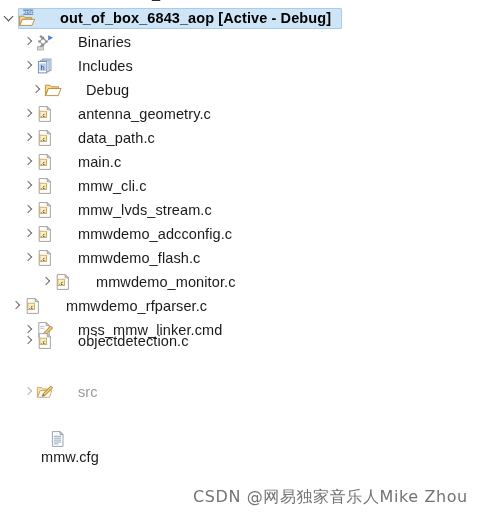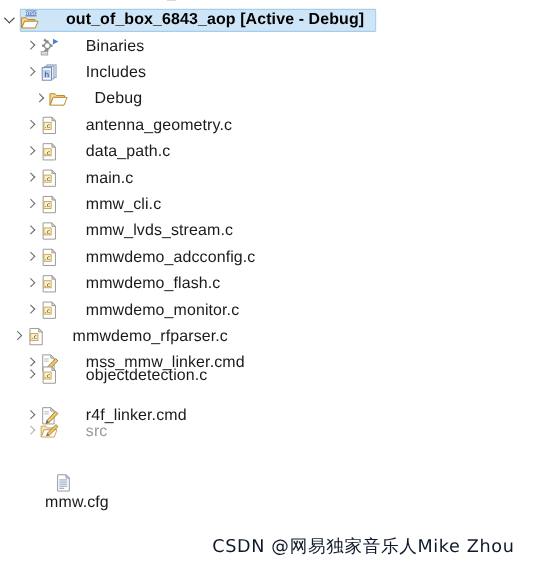--- a/index.html
+++ b/index.html
@@ -123,21 +123,21 @@
     height: 5px;
     overflow: hidden;
   }
 
   
   #watermark {
     position: absolute;
     left: 193px;
     top: 487px;
     font-size: 16px;
-    color: #0f172a;
+    color: #737373;
     letter-spacing: 0.6px;
     font-family: "DejaVu Sans", sans-serif;
     white-space: nowrap;
   }
 </style>
 </head>
 <body>
 
 <div id="tree">
     <div id="clip-top">
@@ -281,21 +281,21 @@
       <span class="icon">
         <svg width="18" height="18" viewBox="0 0 18 18">
           <path d="M3.2 1.6 h8.0 l3.2 3.2 v11.6 h-11.2 Z" fill="#ffffff" stroke="#9a9a9a" stroke-width="0.9"></path>
           <path d="M11.2 1.6 v3.2 h3.2 Z" fill="#e2e2e2" stroke="#9a9a9a" stroke-width="0.9"></path>
           <rect x="3.9" y="6.2" width="6.6" height="6.4" fill="#fdf0c8" stroke="#c8a23c" stroke-width="0.8"></rect>
           <text x="7.2" y="11.6" font-size="5.6" fill="#2d2d2d" text-anchor="middle" font-family="DejaVu Sans, sans-serif">.c</text>
         </svg>
       </span>
       <span class="label">mmwdemo_flash.c</span>
     </div>
-    <div class="row" style="top: 270px; padding-left: 20px; align-items: center;">
+    <div class="row" style="top: 270px; padding-left: 38px; align-items: center;">
       <span class="arrow collapsed"></span>
       <span class="icon">
         <svg width="18" height="18" viewBox="0 0 18 18">
           <path d="M3.2 1.6 h8.0 l3.2 3.2 v11.6 h-11.2 Z" fill="#ffffff" stroke="#9a9a9a" stroke-width="0.9"></path>
           <path d="M11.2 1.6 v3.2 h3.2 Z" fill="#e2e2e2" stroke="#9a9a9a" stroke-width="0.9"></path>
           <rect x="3.9" y="6.2" width="6.6" height="6.4" fill="#fdf0c8" stroke="#c8a23c" stroke-width="0.8"></rect>
           <text x="7.2" y="11.6" font-size="5.6" fill="#2d2d2d" text-anchor="middle" font-family="DejaVu Sans, sans-serif">.c</text>
         </svg>
       </span>
       <span class="label">mmwdemo_monitor.c</span>
@@ -332,36 +332,20 @@
       <span class="arrow collapsed"></span>
       <span class="icon">
         <svg width="18" height="18" viewBox="0 0 18 18">
           <path d="M3.2 1.6 h8.0 l3.2 3.2 v11.6 h-11.2 Z" fill="#ffffff" stroke="#9a9a9a" stroke-width="0.9"></path>
           <path d="M11.2 1.6 v3.2 h3.2 Z" fill="#e2e2e2" stroke="#9a9a9a" stroke-width="0.9"></path>
           <rect x="3.9" y="6.2" width="6.6" height="6.4" fill="#fdf0c8" stroke="#c8a23c" stroke-width="0.8"></rect>
           <text x="7.2" y="11.6" font-size="5.6" fill="#2d2d2d" text-anchor="middle" font-family="DejaVu Sans, sans-serif">.c</text>
         </svg>
       </span>
       <span class="label">objectdetection.c</span>
-    </div>
-    <div class="row" style="top: 366px; padding-left: 20px;">
-      <span class="arrow collapsed"></span>
-      <span class="icon">
-        <svg width="18" height="18" viewBox="0 0 18 18">
-          <path d="M2.8 1.6 h7.4 l3.0 3.0 v11.8 h-10.4 Z" fill="#ffffff" stroke="#9a9a9a" stroke-width="0.9"></path>
-          <path d="M10.2 1.6 v3.0 h3.0 Z" fill="#e2e2e2" stroke="#9a9a9a" stroke-width="0.9"></path>
-          <g stroke="#b0b0b0" stroke-width="0.8">
-            <line x1="4.2" y1="5.4" x2="8.4" y2="5.4"></line>
-            <line x1="4.2" y1="7.3" x2="8.4" y2="7.3"></line>
-          </g>
-          <path d="M14.6 5.0 L16.6 7.0 L8.6 15.0 L5.8 15.9 L6.7 13.1 Z" fill="#f2c96a" stroke="#9a7726" stroke-width="0.85"></path>
-          <path d="M6.7 13.1 L8.6 15.0 L5.8 15.9 Z" fill="#6b6b6b"></path>
-        </svg>
-      </span>
-      <span class="label">r4f_linker.cmd</span>
     </div>
     <div class="row" style="top: 380px; padding-left: 20px;">
       <span class="arrow collapsed dim"></span>
       <span class="icon">
         <svg width="18" height="18" viewBox="0 0 18 18">
           <path d="M1.4 4.4 h4.4 l1.4 1.6 h6.6 v1.6 H4.2 L1.4 14.3 Z" fill="#fbe2ae" stroke="#c9a760" stroke-width="0.9"></path>
           <path d="M4.2 7.6 h11.6 L13.4 14.3 H1.6 Z" fill="#fdfdfd" stroke="#c9a760" stroke-width="0.9"></path>
           <path d="M14.8 3.1 L16.6 4.9 L8.9 12.5 L6.4 13.3 L7.2 10.7 Z" fill="#f2c96a" stroke="#9a7726" stroke-width="0.85"></path>
           <path d="M7.2 10.7 L8.9 12.5 L6.4 13.3 Z" fill="#7a7a7a"></path>
         </svg>

